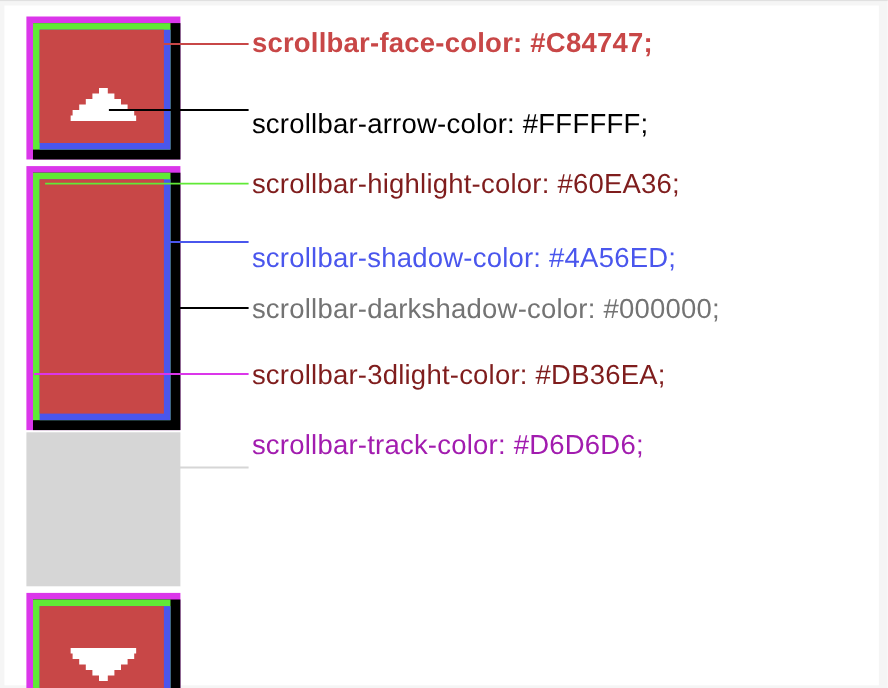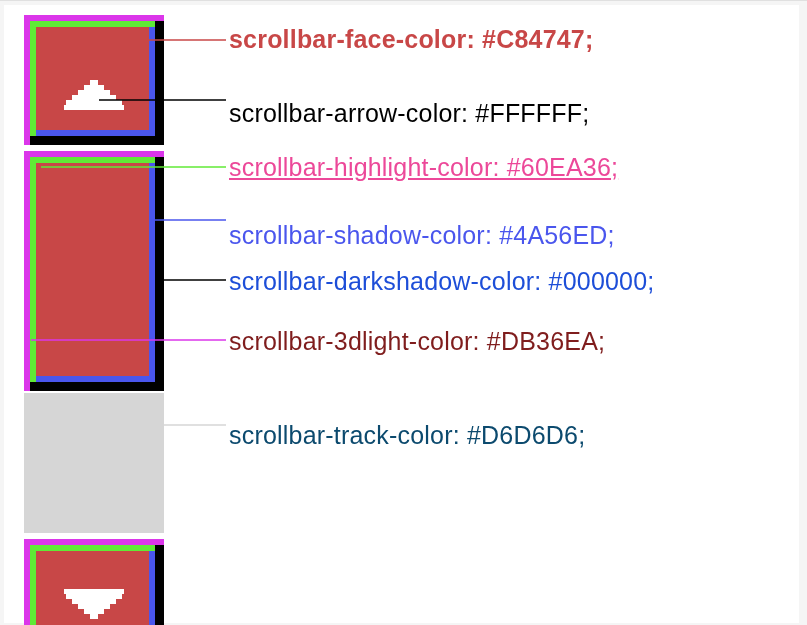--- a/index.html
+++ b/index.html
@@ -99,20 +99,20 @@
       <polyline points="147,215 175,215 222,215" stroke="#4A56ED"></polyline>
       <polyline points="158,275 185,275 222,275" stroke="#000000"></polyline>
       <polyline points="27,335 175,335 222,335" stroke="#DB36EA"></polyline>
       <polyline points="95,420 175,420 222,420" stroke="#D6D6D6"></polyline>
     </g>
   </svg>
 
   <div class="labels">
     <div class="label" style="top: 20px; color: rgb(200, 71, 71); font-weight: bold;">scrollbar-face-color: #C84747;</div>
     <div class="label" style="top:94px;color:#000000;">scrollbar-arrow-color: #FFFFFF;</div>
-    <div class="label" style="top: 148px; color: #ec4899; text-decoration: underline;">scrollbar-highlight-color: #60EA36;</div>
+    <div class="label" style="top: 148px; color: #7f1d1d;">scrollbar-highlight-color: #60EA36;</div>
     <div class="label" style="top: 216px; color: rgb(74, 86, 237);">scrollbar-shadow-color: #4A56ED;</div>
-    <div class="label" style="top:262px;color:#1d4ed8;">scrollbar-darkshadow-color: #000000;</div>
+    <div class="label" style="top:262px;color:#737373;">scrollbar-darkshadow-color: #000000;</div>
     <div class="label" style="top: 322px; color: #7f1d1d;">scrollbar-3dlight-color: #DB36EA;</div>
-    <div class="label" style="top:416px;color:#0c4a6e;">scrollbar-track-color: #D6D6D6;</div>
+    <div class="label" style="top:386px;color:#a21caf;">scrollbar-track-color: #D6D6D6;</div>
   </div>
 
 </div>
 
 </body></html>

